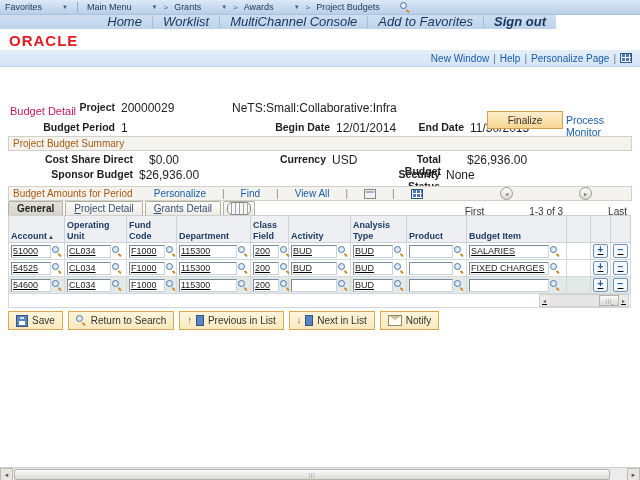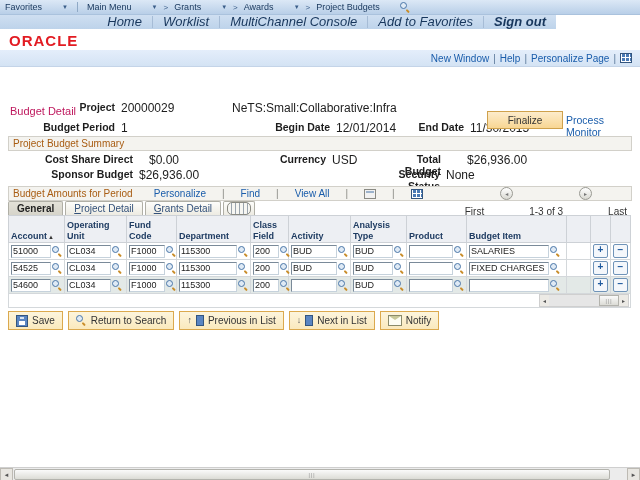--- a/index.html
+++ b/index.html
@@ -69,21 +69,21 @@
   .tab.active{background:linear-gradient(#e3e1d8,#d6d4ca);color:#222;font-weight:bold;}
   .tabicon{width:22px;height:11px;border:1px solid #8a8a82;border-radius:5px;
     background:repeating-linear-gradient(90deg,#f6f6f2 0 3px,#9aa4ad 3px 4px);cursor:pointer;}
   
   table.grid{position:absolute;left:8px;top:215px;width:622px;border-collapse:collapse;
     table-layout:fixed;border:1px solid #b7bcc0;}
   table.grid th{background:#edeff3;border:1px solid #cdd1d6;color:#1f3c62;
     font-weight:bold;font-size:9px;text-align:left;vertical-align:bottom;
     padding:1px 2px;height:24px;line-height:1.15;}
   table.grid td{border:1px solid #d4d8db;padding:1px 2px;height:14px;
-    font-size:9.5px;background:#fff;vertical-align:middle;}
+    font-size:9.5px;background:#fff;vertical-align:middle;text-decoration:underline;}
   tr.alt td{background:#e3e9e7;}
   .cellflex{display:flex;align-items:center;gap:1px;}
   input.gridin{height:11px;border:1px solid;border-color:#7a8a99 #c6d2dc #c6d2dc #7a8a99;
     font-size:9px;padding:0 1px;font-family:"Liberation Sans",sans-serif;color:#222;background:#fff;}
   .w1{width:36px}.w2{width:40px}.w3{width:32px}.w4{width:54px}.w5{width:22px}
   .w6{width:42px}.w7{width:36px}.w8{width:40px}.w9{width:76px}
   .mag{width:11px;height:11px;position:relative;display:inline-block;flex:0 0 auto;cursor:pointer;}
   .mag::before{content:"";position:absolute;left:0;top:0;width:5px;height:5px;
     border:1.5px solid #4a76a8;border-radius:50%;background:#dfeaf5;}
   .mag::after{content:"";position:absolute;left:7px;top:7px;width:4px;height:1.5px;

